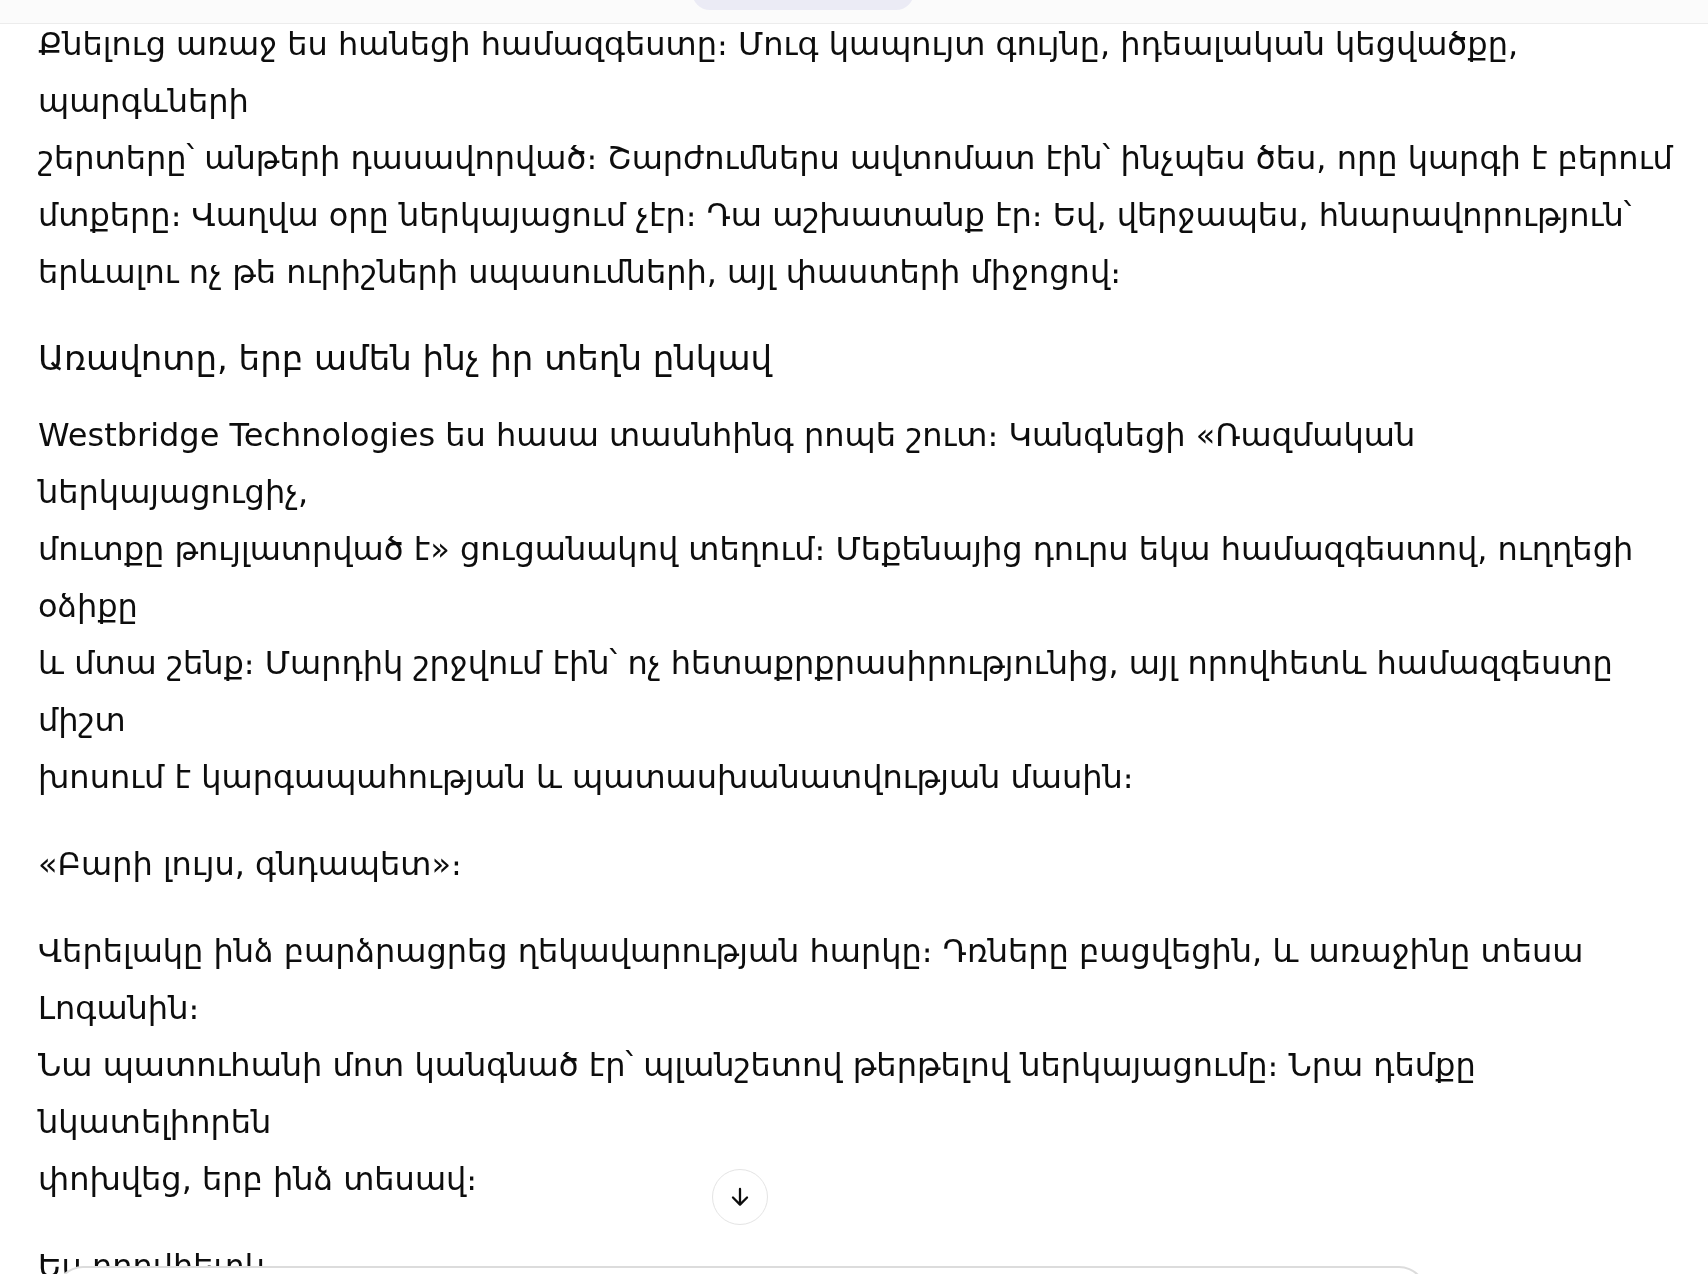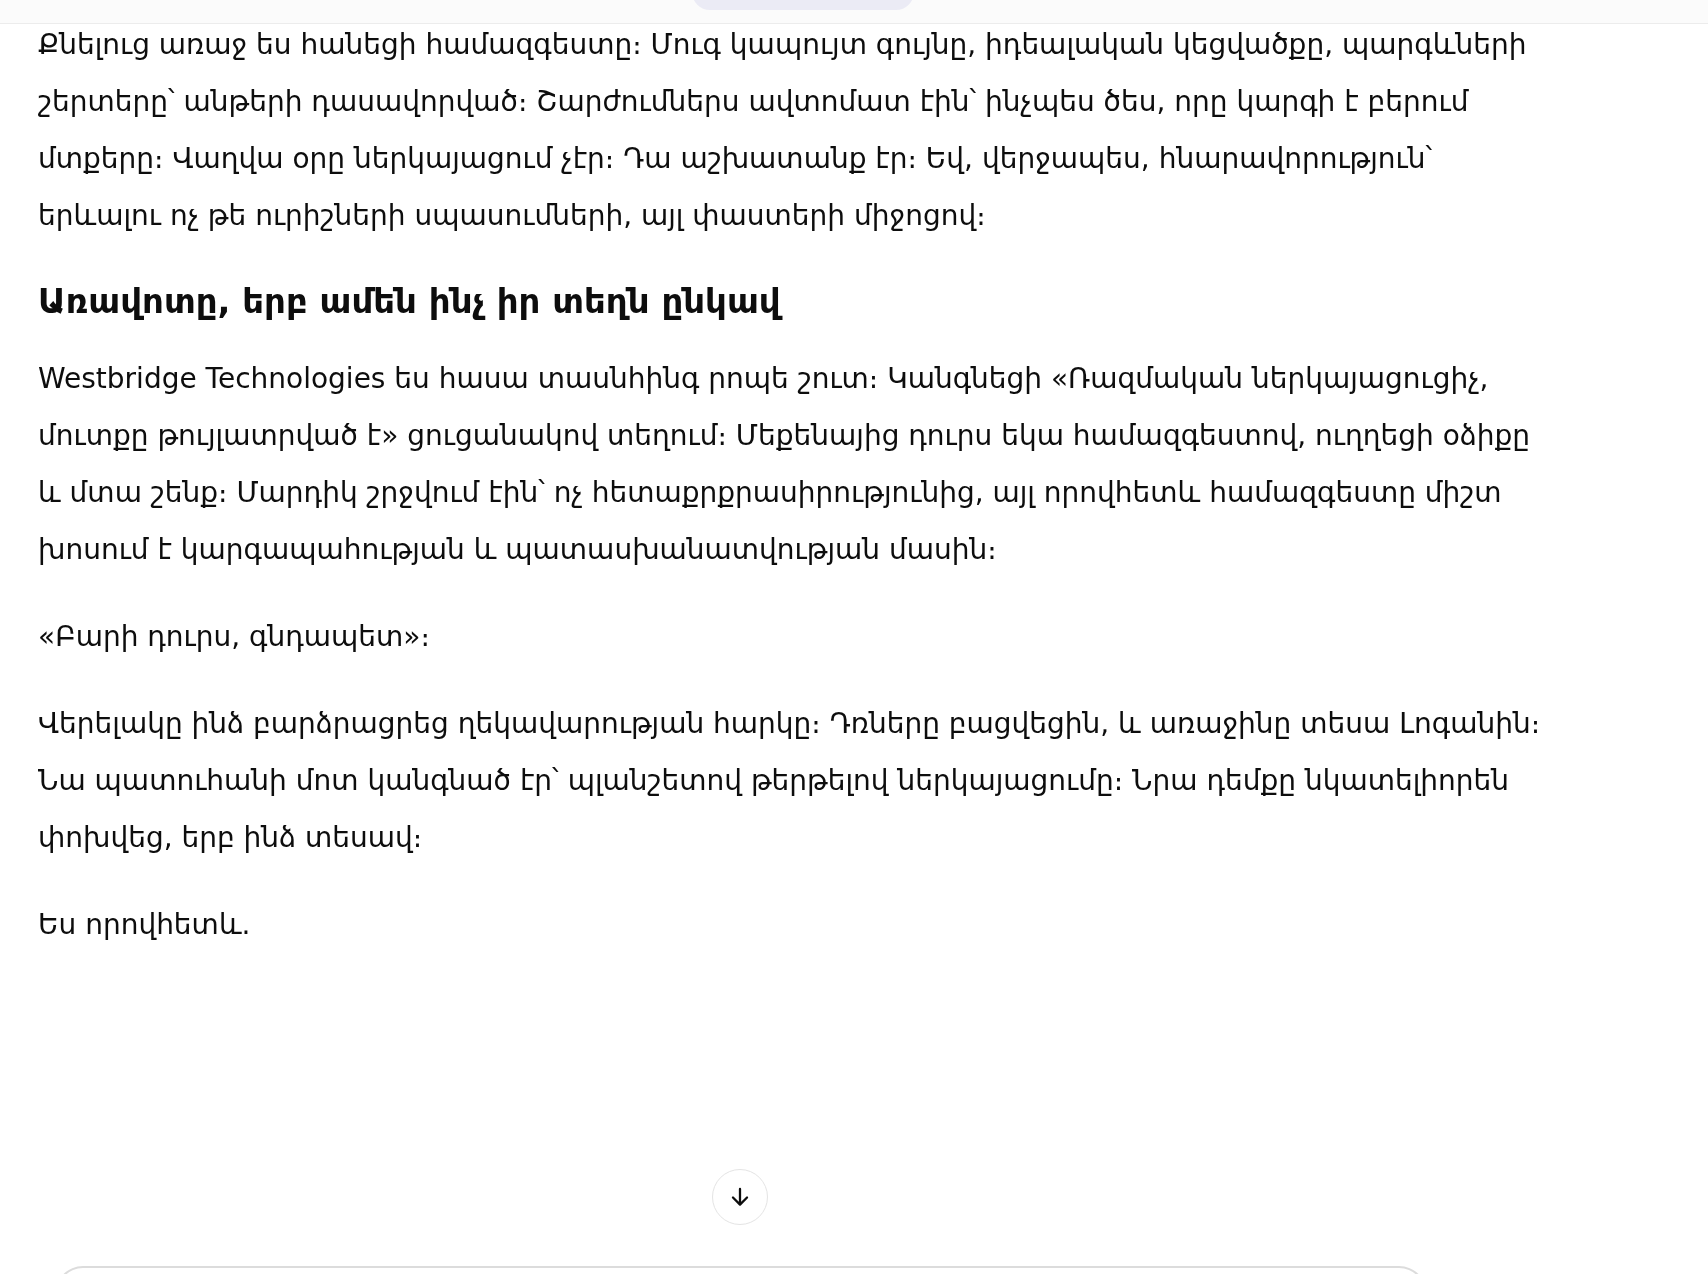--- a/index.html
+++ b/index.html
@@ -23,29 +23,29 @@
     background: var(--bubble-bg, #ebebf5);
     border-radius: 18px;
   }
   
   .content {
     position: absolute; left: 38px; top: 16px;
     width: 1635px;
     color: var(--text, #0d0d0d);
   }
   .content p {
-    font-size: 28px;
+    font-size: 32px;
     line-height: 57px;
     white-space: pre-line;
     margin: 0 0 30px 0;
   }
   .content h3 {
     font-size: 34px;
     line-height: 46px;
-    font-weight: 700;
+    font-weight: 400;
     margin: 34px 0 26px 0;
   }
   
   .scroll-btn {
     position: absolute; left: 712px; top: 1169px;
     width: 56px; height: 56px;
     border-radius: 50%;
     background: #ffffff;
     border: 1px solid var(--btn-border, #e4e4e4);
     display: flex; align-items: center; justify-content: center;
@@ -71,21 +71,21 @@
 <main class="content">
   <p>Քնելուց առաջ ես հանեցի համազգեստը։ Մուգ կապույտ գույնը, իդեալական կեցվածքը, պարգևների
 շերտերը՝ անթերի դասավորված։ Շարժումներս ավտոմատ էին՝ ինչպես ծես, որը կարգի է բերում
 մտքերը։ Վաղվա օրը ներկայացում չէր։ Դա աշխատանք էր։ Եվ, վերջապես, հնարավորություն՝
 երևալու ոչ թե ուրիշների սպասումների, այլ փաստերի միջոցով։</p>
   <h3>Առավոտը, երբ ամեն ինչ իր տեղն ընկավ</h3>
   <p>Westbridge Technologies ես հասա տասնհինգ րոպե շուտ։ Կանգնեցի «Ռազմական ներկայացուցիչ,
 մուտքը թույլատրված է» ցուցանակով տեղում։ Մեքենայից դուրս եկա համազգեստով, ուղղեցի օձիքը
 և մտա շենք։ Մարդիկ շրջվում էին՝ ոչ հետաքրքրասիրությունից, այլ որովհետև համազգեստը միշտ
 խոսում է կարգապահության և պատասխանատվության մասին։</p>
-  <p>«Բարի դուրս, գնդապետ»։</p>
+  <p>«Բարի լույս, գնդապետ»։</p>
   <p>Վերելակը ինձ բարձրացրեց ղեկավարության հարկը։ Դռները բացվեցին, և առաջինը տեսա Լոգանին։
 Նա պատուհանի մոտ կանգնած էր՝ պլանշետով թերթելով ներկայացումը։ Նրա դեմքը նկատելիորեն
 փոխվեց, երբ ինձ տեսավ։</p>
   <p>Ես որովհետև.</p>
 </main>
 
 <button class="scroll-btn" aria-label="Scroll to bottom">
   <svg width="26" height="26" viewBox="0 0 24 24" fill="none">
     <path d="M12 4.5v14M5.5 12.5l6.5 6.5 6.5-6.5" stroke="#0d0d0d" stroke-width="2.1" stroke-linecap="round" stroke-linejoin="round"></path>
   </svg>

